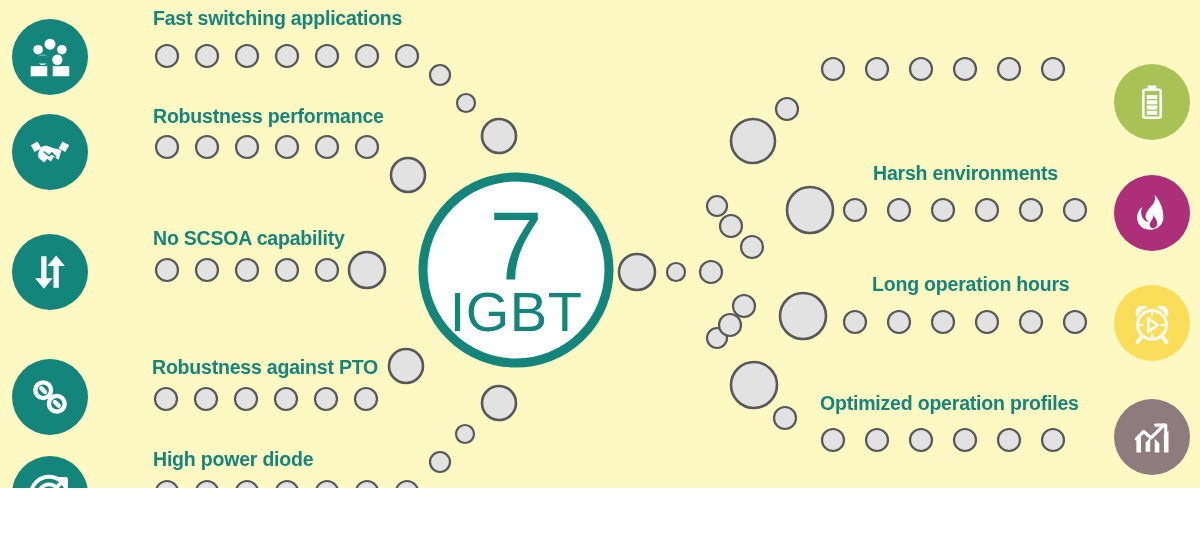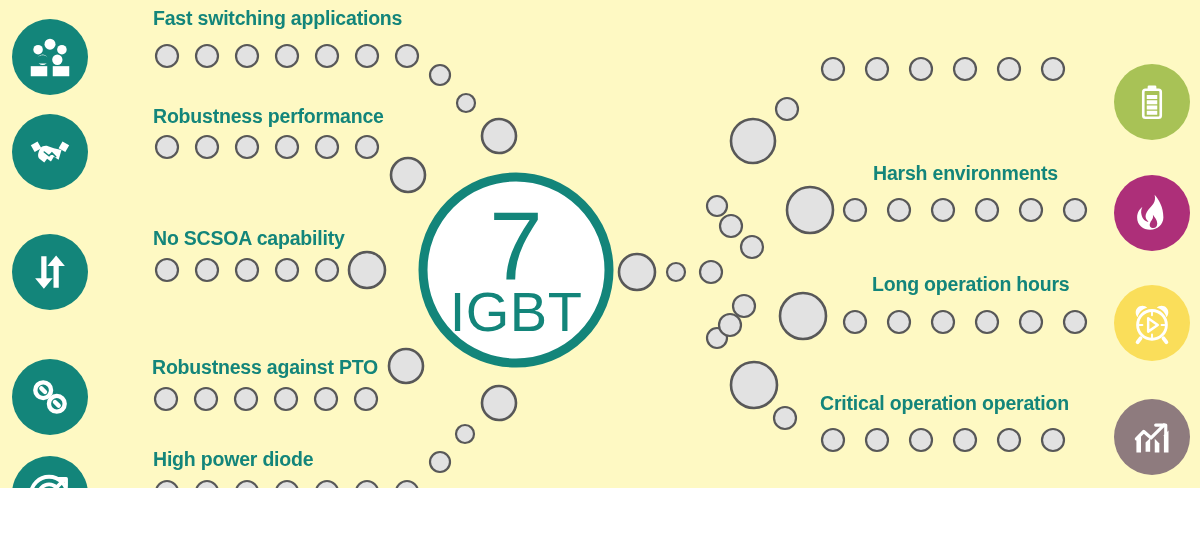--- a/index.html
+++ b/index.html
@@ -257,18 +257,18 @@
   </div>
 
   <div class="feature-label" style="left:153px; top:9px;">Fast switching applications</div>
   <div class="feature-label" style="left:153px; top:107px;">Robustness performance</div>
   <div class="feature-label" style="left:153px; top:229px;">No SCSOA capability</div>
   <div class="feature-label" style="left:152px; top:358px;">Robustness against PTO</div>
   <div class="feature-label" style="left:153px; top:450px;">High power diode</div>
 
   <div class="feature-label right-side" style="left:873px; top:164px;">Harsh environments</div>
   <div class="feature-label right-side" style="left:872px; top:275px;">Long operation hours</div>
-  <div class="feature-label right-side" style="left:820px; top:394px;">Critical operation operation</div>
+  <div class="feature-label right-side" style="left:820px; top:394px;">Optimized operation profiles</div>
 
   <div id="center-number">7</div>
   <div id="center-sub">IGBT</div>
 
 </div>
 
 </body></html>

